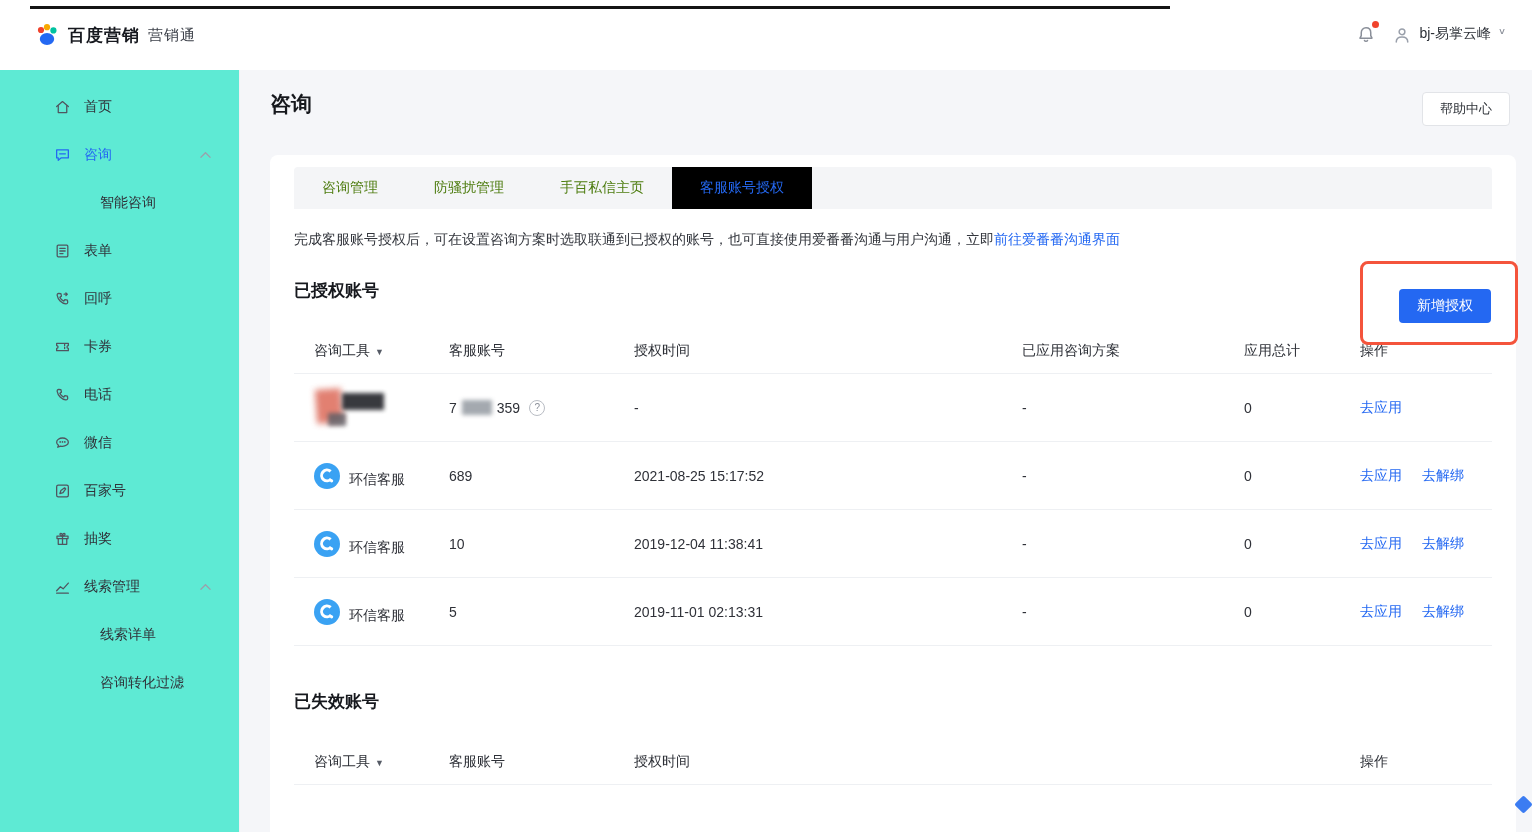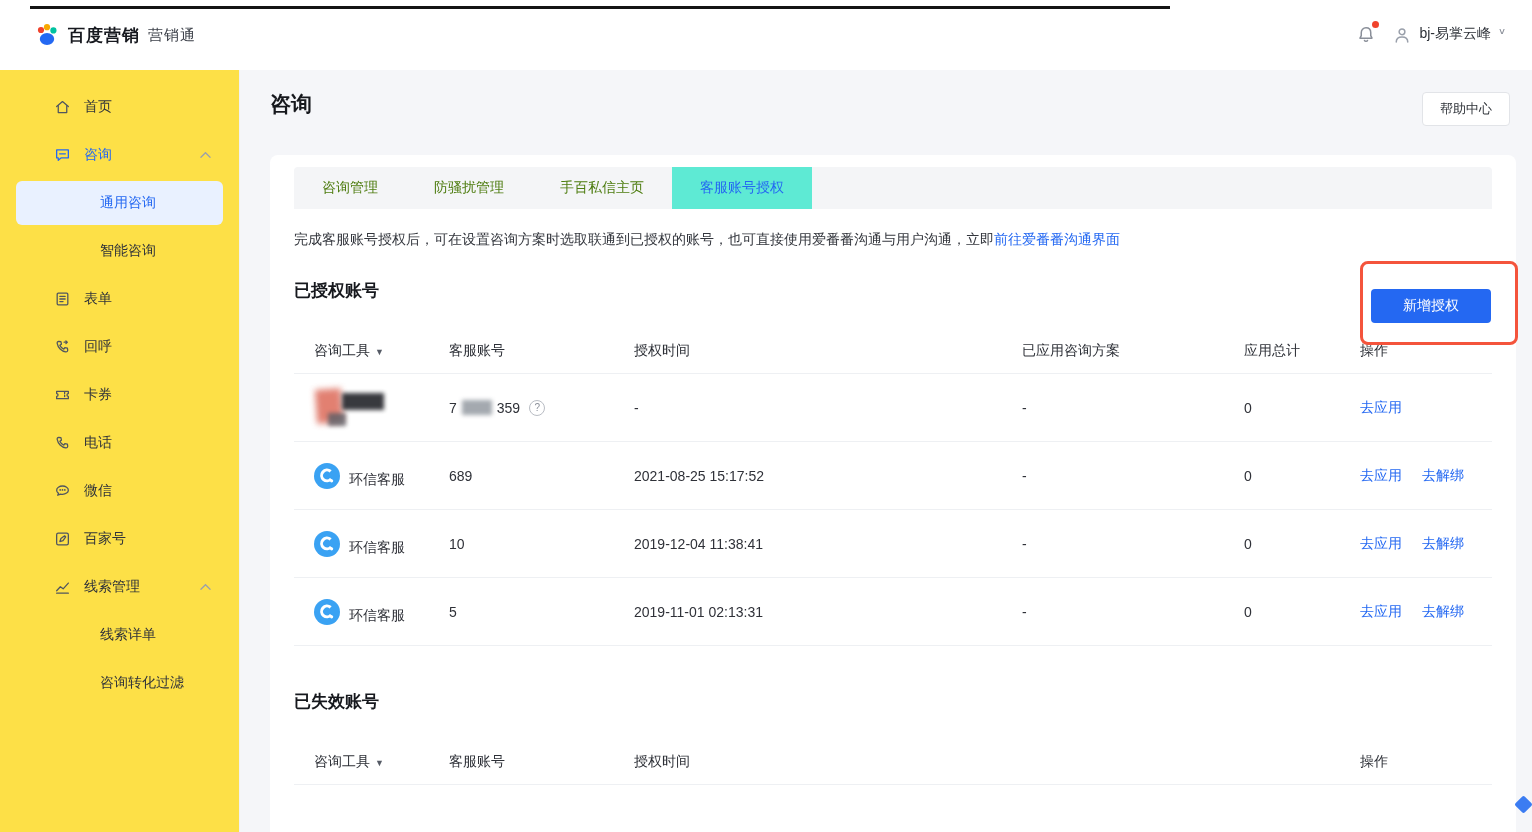--- a/index.html
+++ b/index.html
@@ -18,43 +18,43 @@
   .brand-primary { font-size:17px; font-weight:bold; color:#17191f; letter-spacing:1px; }
   .brand-secondary { font-size:15px; color:#3c4049; letter-spacing:1px; }
   .top-right { position:absolute; right:26px; top:20px; display:flex; align-items:center; gap:16px; height:30px; }
   .bell-wrap { position:relative; width:20px; height:20px; color:#8a8f99; cursor:pointer; }
   .bell-dot { position:absolute; top:-4px; right:-3px; width:7px; height:7px; border-radius:50%; background:#f0432c; }
   .user-chip { display:flex; align-items:flex-start; gap:7px; cursor:pointer; }
   .user-name { font-size:14px; color:#2b2f36; }
   .chev-down { font-size:11px; color:#8a8f99; transform:scaleY(.8); }
   .person-ico { width:20px; height:20px; color:#9aa0ab; }
   
-  .sidebar { position:absolute; top:70px; left:0; width:240px; bottom:0; background:#fde047; border-right:1px solid #f0f1f4; padding-top:13px; z-index:5; }
+  .sidebar { position:absolute; top:70px; left:0; width:240px; bottom:0; background:#5eead4; border-right:1px solid #f0f1f4; padding-top:13px; z-index:5; }
   .side-item { position:relative; height:48px; display:flex; align-items:center; padding-left:84px; font-size:14px; color:#30333a; cursor:pointer; }
   .side-item .ico { position:absolute; left:54px; top:50%; transform:translateY(-50%); width:17px; height:17px; color:#50555f; }
   .side-item .chev { position:absolute; right:28px; top:50%; transform:translateY(-50%); width:11px; height:7px; color:#9aa0ab; }
   .side-item.child { padding-left:100px; }
   .side-item.active { color:#2468f2; }
   .side-item.active .ico { color:#2468f2; }
   .side-item.selected { background:#e9f1ff; color:#2468f2; border-radius:6px; margin:0 16px; padding-left:84px; height:44px; margin-top:2px; margin-bottom:2px; }
   
   .main { position:absolute; top:70px; left:240px; right:0; bottom:0; background:#f5f6f9; }
   .page-title { position:absolute; left:30px; top:20px; font-size:21px; font-weight:bold; color:#16181d; }
   .help-btn { position:absolute; right:22px; top:22px; height:34px; padding:0 17px; background:#fff; border:1px solid #e2e4e8; border-radius:4px; font-size:13px; color:#2f3339; display:flex; align-items:center; cursor:pointer; }
   .card { position:absolute; left:30px; right:16px; top:85px; bottom:-4px; background:#fff; border-radius:8px 8px 0 0; }
   
   .tabs { margin:12px 24px 0; background:#f4f5f7; display:flex; height:42px; border-radius:4px 4px 0 0; }
   .tab { padding:0 28px; display:flex; align-items:center; font-size:14px; color:#4d7c0f; cursor:pointer; }
-  .tab.active { background:#5eead4; color:#2468f2; }
+  .tab.active { background:#000000; color:#2468f2; }
   
   .notice { margin:22px 24px 0; font-size:14px; color:#33363d; }
   .notice a { color:#2468f2; text-decoration:none; cursor:pointer; }
   
   .section-head { margin:30px 24px 0; font-size:17px; font-weight:bold; color:#16181d; }
-  .add-btn { position:absolute; right:25px; top:134px; height:34px; padding:0 32px; background:#2468f2; color:#fff; border:none; border-radius:4px; font-size:14px; cursor:pointer; }
+  .add-btn { position:absolute; right:25px; top:134px; height:34px; padding:0 18px; background:#2468f2; color:#fff; border:none; border-radius:4px; font-size:14px; cursor:pointer; }
   .annotation { position:absolute; right:-2px; top:106px; width:158px; height:84px; border:3px solid #f4543c; border-radius:8px; pointer-events:none; z-index:4; }
   
   .table { margin:26px 24px 0; }
   .t-row { display:grid; grid-template-columns:135px 185px 388px 222px 116px 1fr; align-items:center; padding-left:20px; border-bottom:1px solid #eef0f3; font-size:14px; color:#2f3138; }
   .t-row.head { height:46px; color:#2c2f36; }
   .t-row.body { height:68px; }
   .t-row2 { display:grid; grid-template-columns:135px 185px 726px 1fr; align-items:center; padding-left:20px; border-bottom:1px solid #eef0f3; font-size:14px; color:#2c2f36; height:46px; }
   .filter { font-size:9px; color:#565b66; margin-left:5px; cursor:pointer; }
   .tool-cell { display:flex; align-items:flex-end; gap:9px; }
   .hx-ico { width:26px; height:26px; flex:0 0 26px; }
@@ -119,23 +119,20 @@
     <svg class="ico" viewBox="0 0 16 16" fill="none" stroke="currentColor" stroke-width="1.2" stroke-linecap="round" stroke-linejoin="round">
       <path d="M2.5 3.2h11v7.6H6.6L4 13v-2.2H2.5z"></path>
         <path d="M5.3 6.9h5.4"></path>
     </svg>
     <span>咨询</span>
     <svg class="chev" viewBox="0 0 12 7" fill="none" stroke="currentColor" stroke-width="1.3" stroke-linecap="round">
         <path d="M1 6l5-5 5 5"></path>
       </svg>
   </div>
 
-  <div class="side-item child selected">
-    <span>通用咨询</span>
-  </div>
 
   <div class="side-item child">
     <span>智能咨询</span>
   </div>
 
   <div class="side-item">
     <svg class="ico" viewBox="0 0 16 16" fill="none" stroke="currentColor" stroke-width="1.2" stroke-linecap="round">
       <rect x="3" y="2.5" width="10" height="11" rx="1"></rect>
         <path d="M5.5 5.6h5M5.5 8h5M5.5 10.4h3"></path>
     </svg>
@@ -174,20 +171,28 @@
   </div>
 
   <div class="side-item">
     <svg class="ico" viewBox="0 0 16 16" fill="none" stroke="currentColor" stroke-width="1.2" stroke-linecap="round" stroke-linejoin="round">
       <rect x="2.5" y="2.5" width="11" height="11" rx="1.5"></rect>
         <path d="M5.5 10.5l1-3 3.5-2.5 1 1-2.5 3.5z"></path>
     </svg>
     <span>百家号</span>
   </div>
 
+  <div class="side-item">
+    <svg class="ico" viewBox="0 0 16 16" fill="none" stroke="currentColor" stroke-width="1.2" stroke-linecap="round" stroke-linejoin="round">
+      <rect x="2.8" y="5.2" width="10.4" height="2.4"></rect>
+        <path d="M4 7.6v5.4h8V7.6M8 5.2V13"></path>
+      <path d="M8 5.2C5.6 5.2 5 2.7 6.4 2.7S8 5.2 8 5.2zm0 0c2.4 0 3-2.5 1.6-2.5S8 5.2 8 5.2z"></path>
+    </svg>
+    <span>抽奖</span>
+  </div>
 
   <div class="side-item">
     <svg class="ico" viewBox="0 0 16 16" fill="none" stroke="currentColor" stroke-width="1.2" stroke-linecap="round" stroke-linejoin="round">
       <path d="M2.5 11.5L6 7.8l2.6 1.9 4.9-5.4"></path>
         <path d="M2.5 13.8h11"></path>
     </svg>
     <span>线索管理</span>
     <svg class="chev" viewBox="0 0 12 7" fill="none" stroke="currentColor" stroke-width="1.3" stroke-linecap="round">
         <path d="M1 6l5-5 5 5"></path>
       </svg>

